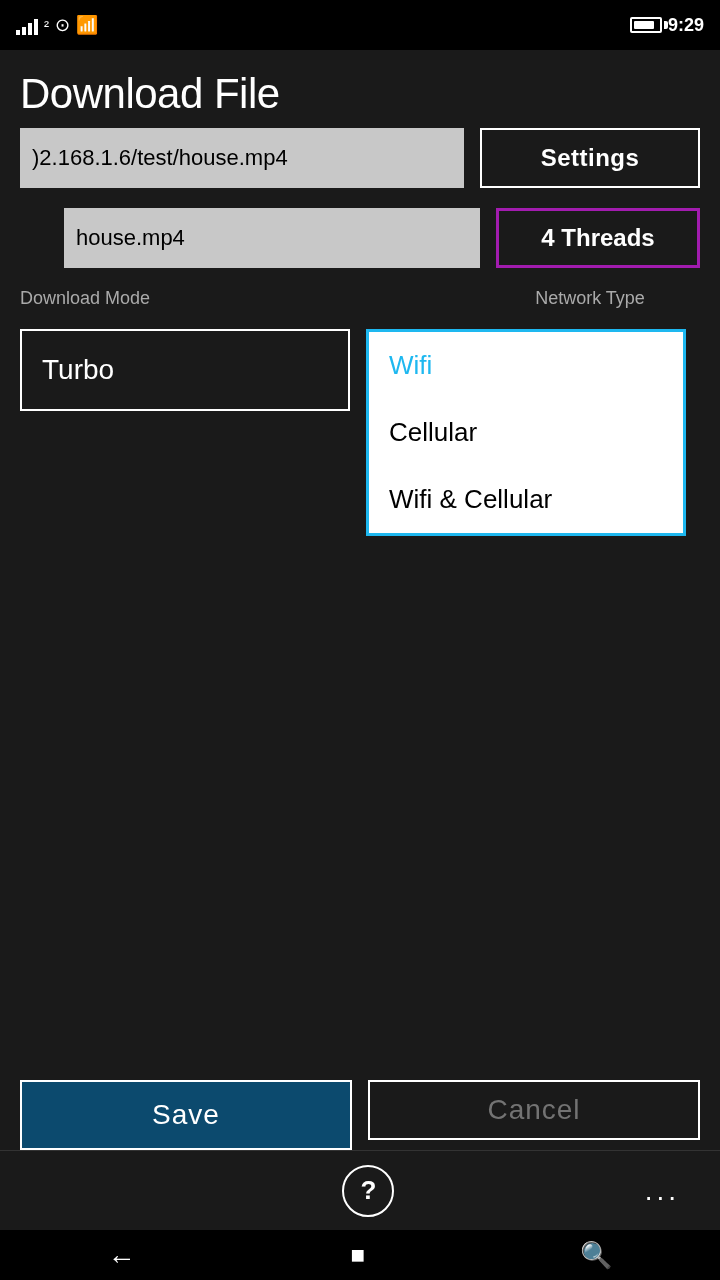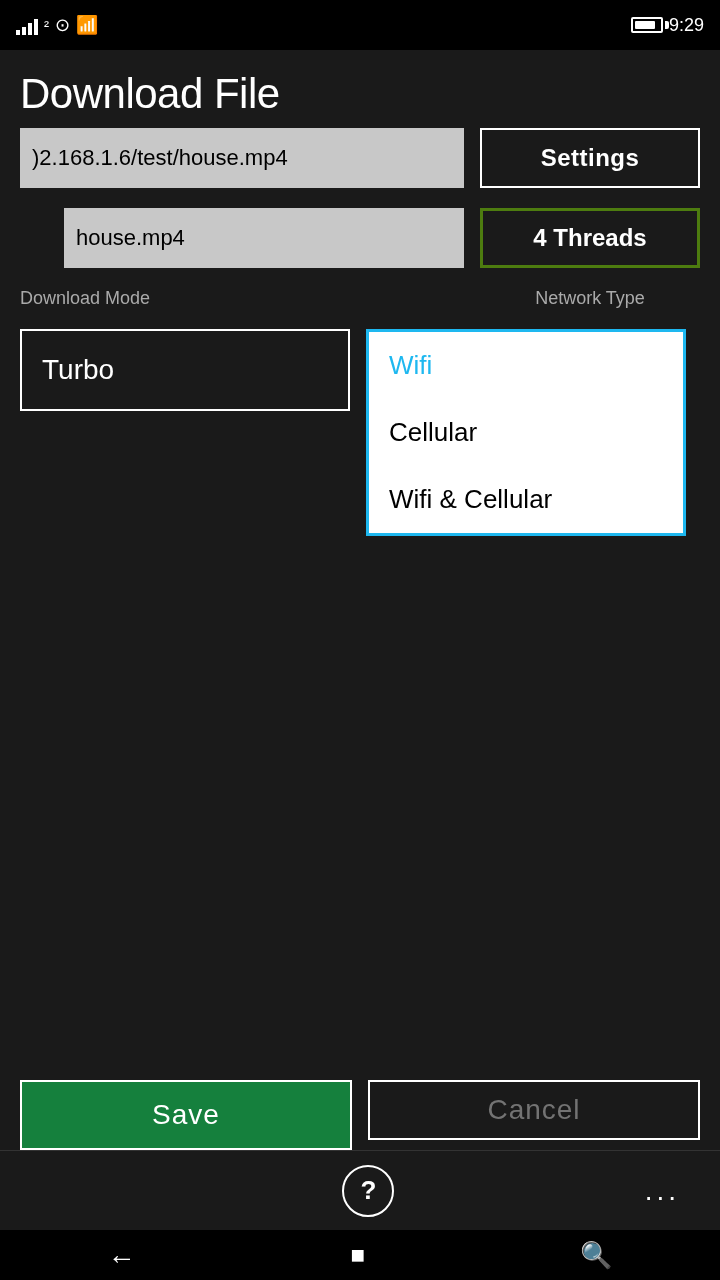--- a/index.html
+++ b/index.html
@@ -27,21 +27,21 @@
     .status-left {
       display: flex;
       align-items: center;
       gap: 6px;
     }
     .status-right {
       display: flex;
       align-items: center;
       gap: 0;
       font-size: 18px;
-      font-weight: 400;
+      font-weight: 700;
       justify-content: center;
     }
     .signal-bars {
       display: flex;
       align-items: flex-end;
       gap: 2px;
       height: 20px;
     }
     .signal-bars span {
       background: #fff;
@@ -127,24 +127,24 @@
       background: #c8c8c8;
       border: none;
       padding: 0 12px;
       font-size: 22px;
       color: #000;
       outline: none;
       margin-left: 44px;
     }
 
     .btn-threads {
-      width: 220px;
-      height: 60px;
-      background: #1a1a1a;
-      border: 3px solid #4d7c0f;
+      width: 204px;
+      height: 60px;
+      background: #1a1a1a;
+      border: 3px solid #a21caf;
       color: #ffffff;
       font-size: 24px;
       font-weight: 700;
       cursor: pointer;
     }
 
     
     .labels-row {
       display: flex;
       margin-bottom: 20px;
@@ -208,21 +208,21 @@
       bottom: 130px;
       left: 20px;
       right: 20px;
       display: flex;
       gap: 16px;
     }
 
     .btn-save {
       flex: 1;
       height: 70px;
-      background: #15803d;
+      background: #0c4a6e;
       border: 2px solid #ffffff;
       color: #ffffff;
       font-size: 28px;
       font-weight: 400;
       cursor: pointer;
       letter-spacing: 1px;
     }
 
     .btn-cancel {
       flex: 1;

